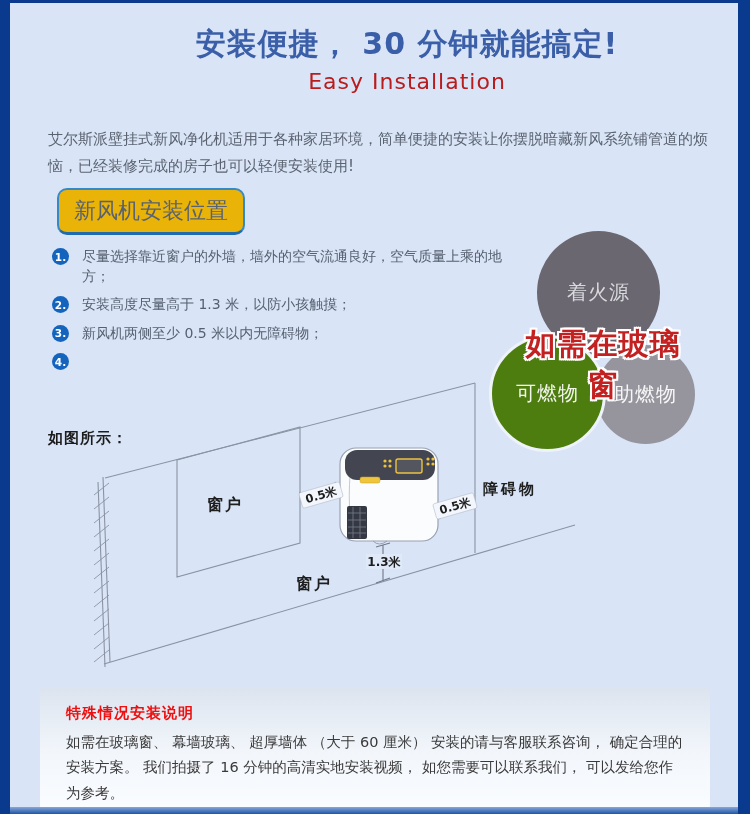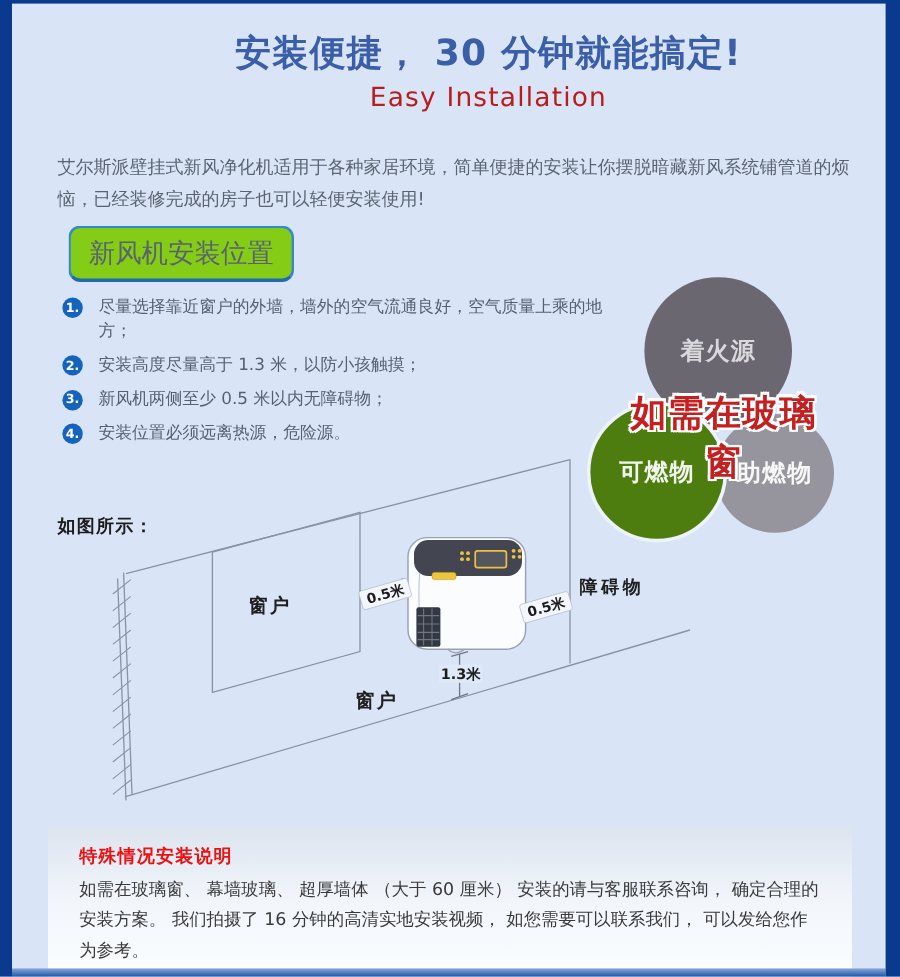--- a/index.html
+++ b/index.html
@@ -13,31 +13,31 @@
     background:linear-gradient(180deg,#8aa7d7 0%,#1c55a8 100%);z-index:5;}
 
   .header{position:absolute;top:24px;left:0;width:750px;text-align:center;z-index:2;padding-left:32px;}
   .title{margin:0;font-size:30px;font-weight:bold;color:#3a5fa8;letter-spacing:1px;}
   .subtitle{margin:4px 0 0 0;font-size:22px;font-weight:normal;color:#b91c1c;letter-spacing:1px;}
 
   .intro{position:absolute;left:48px;top:126px;width:668px;font-size:15px;line-height:1.8;
     color:#5b6370;z-index:2;}
 
   .badge{position:absolute;left:57px;top:188px;padding:6px 15px;font-size:22px;color:#596270;
-    background:#84cc16;border:2px solid #3488cc;border-bottom:3px solid #1f6bb0;
+    background:#eab308;border:2px solid #3488cc;border-bottom:3px solid #1f6bb0;
     border-radius:10px;z-index:2;}
 
   .tips{position:absolute;left:52px;top:247px;width:470px;z-index:2;}
   .tip{display:flex;align-items:flex-start;margin-bottom:9px;}
   .tip-num{flex:0 0 auto;width:17px;height:17px;margin-top:1px;border-radius:50%;background:#1464bd;
     color:#fff;font-size:10.5px;font-weight:bold;display:flex;align-items:center;justify-content:center;}
   .tip-text{margin-left:13px;font-size:14px;color:#566070;line-height:1.4;}
 
   .circle{position:absolute;border-radius:50%;display:flex;align-items:center;justify-content:center;
-    color:rgba(255,255,255,0.92);font-size:20px;letter-spacing:1px;font-weight:bold;}
+    color:rgba(255,255,255,0.92);font-size:20px;letter-spacing:1px;}
   .c-fire{left:537px;top:231px;width:123px;height:123px;z-index:2;color:#d9d9dd;}
   .c-comb{left:489px;top:335px;width:117px;height:117px;z-index:4;border:3px solid #eef3fa;box-sizing:border-box;}
   .c-supp{left:596px;top:345px;width:99px;height:99px;z-index:3;}
   .hazard-overlay{position:absolute;left:523px;top:324px;width:160px;text-align:center;z-index:5;
     font-size:30px;font-weight:bold;color:#c32121;letter-spacing:1px;
     text-shadow:-2px -2px 0 #fff,2px -2px 0 #fff,-2px 2px 0 #fff,2px 2px 0 #fff,
       0 -2px 0 #fff,0 2px 0 #fff,-2px 0 0 #fff,2px 0 0 #fff;}
 
   .diagram{position:absolute;left:40px;top:370px;width:600px;height:300px;z-index:1;}
 
@@ -74,21 +74,20 @@
     <div class="tip">
       <span class="tip-num">2.</span>
       <span class="tip-text">安装高度尽量高于 1.3 米，以防小孩触摸；</span>
     </div>
     <div class="tip">
       <span class="tip-num">3.</span>
       <span class="tip-text">新风机两侧至少 0.5 米以内无障碍物；</span>
     </div>
     <div class="tip">
       <span class="tip-num">4.</span>
-      <span class="tip-text">安装位置必须远离热源，危险源。</span>
     </div>
   </div>
 
   <div class="circle c-fire" style="background-color: rgb(106, 103, 113);">着火源</div>
   <div class="circle c-supp" style="background-color: rgb(150, 149, 157);">助燃物</div>
   <div class="circle c-comb" style="background-color: #4d7c0f;">可燃物</div>
   <div class="hazard-overlay">如需在玻璃窗</div>
 
   <svg class="diagram" viewBox="40 370 600 300">
 

